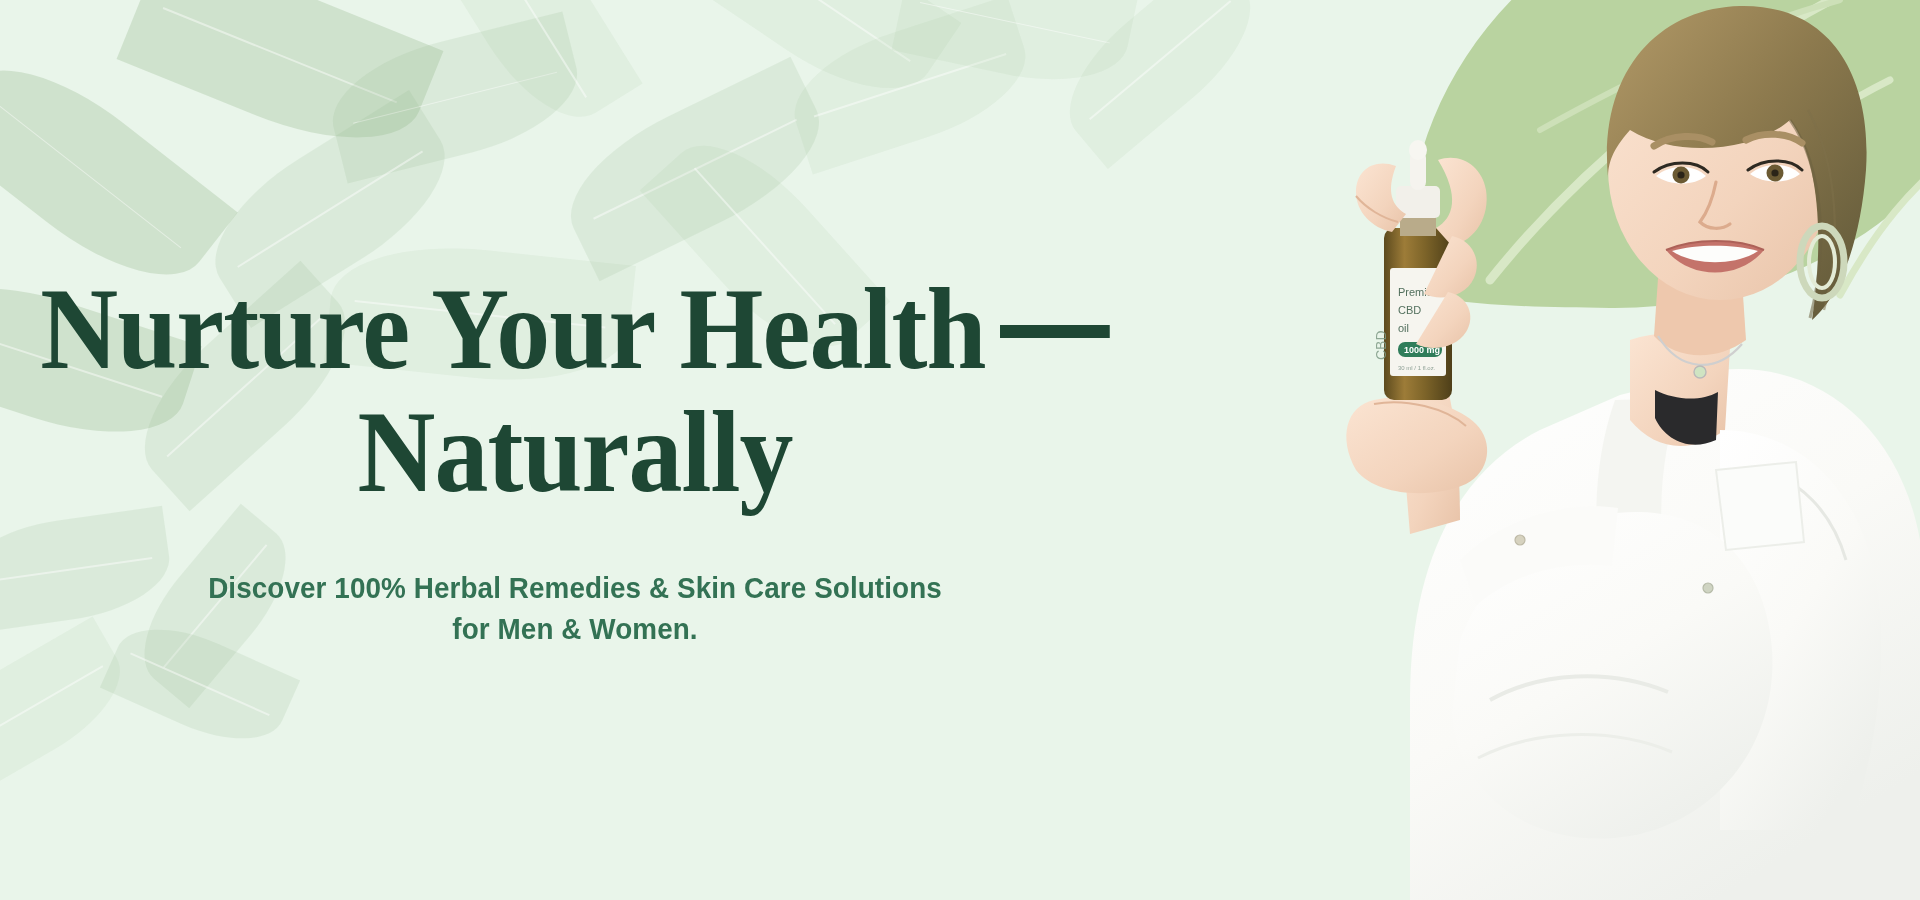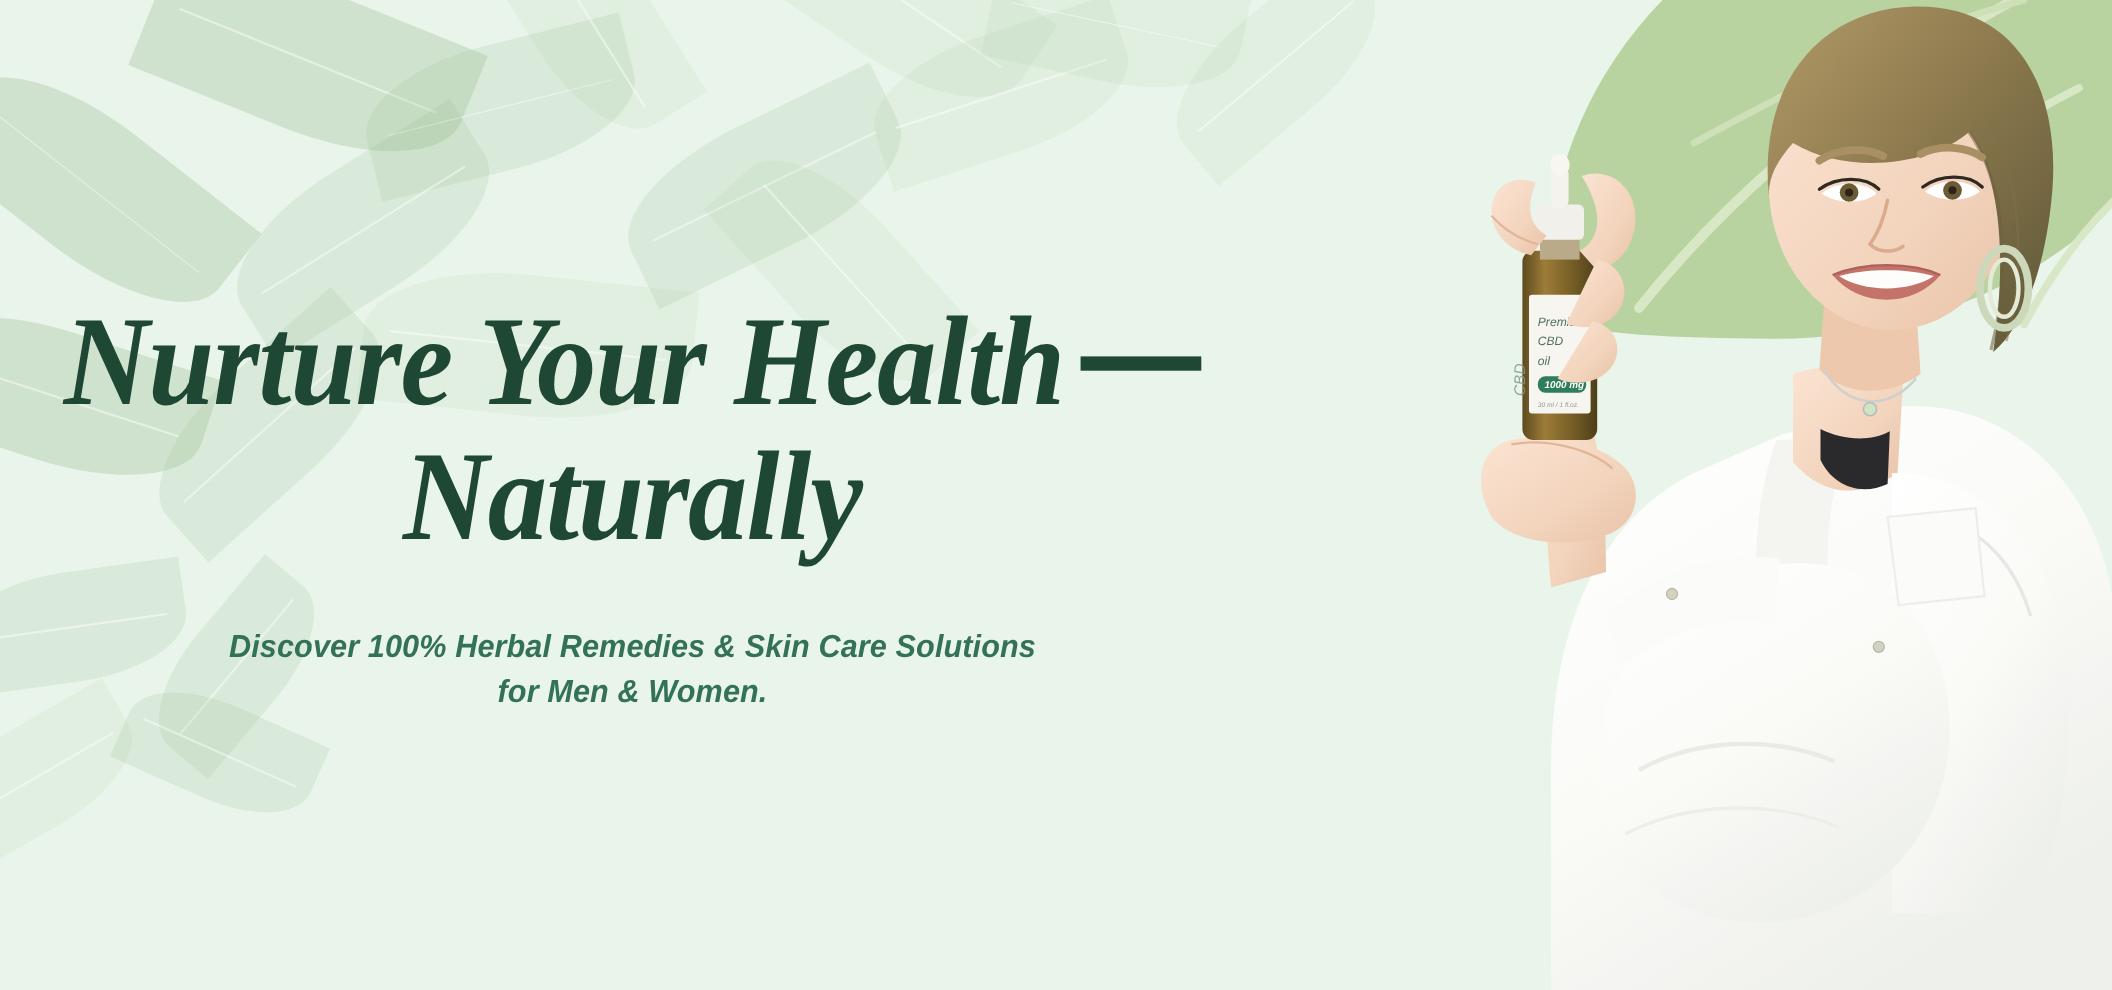--- a/index.html
+++ b/index.html
@@ -7,21 +7,20 @@
     padding: 0;
     background: #e9f5ea;
   }
   #hero {
     position: relative;
     width: 1920px;
     height: 900px;
     overflow: hidden;
     background: #e9f5ea;
     font-family: "Liberation Sans", sans-serif;
-    font-style: italic;
   }
 
   
   .bg-leaves {
     position: absolute;
     inset: 0;
     pointer-events: none;
   }
   .leaf {
     position: absolute;

